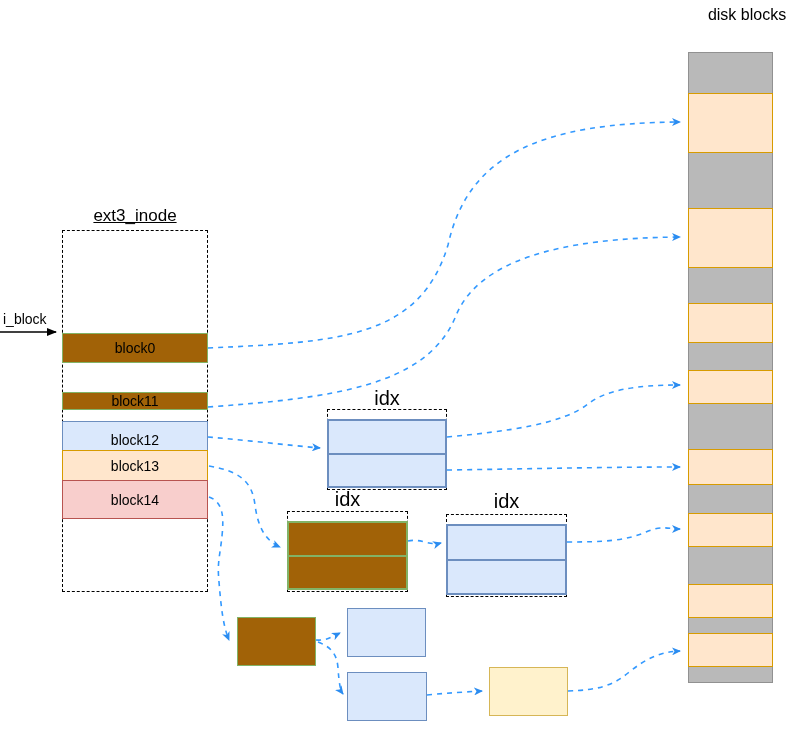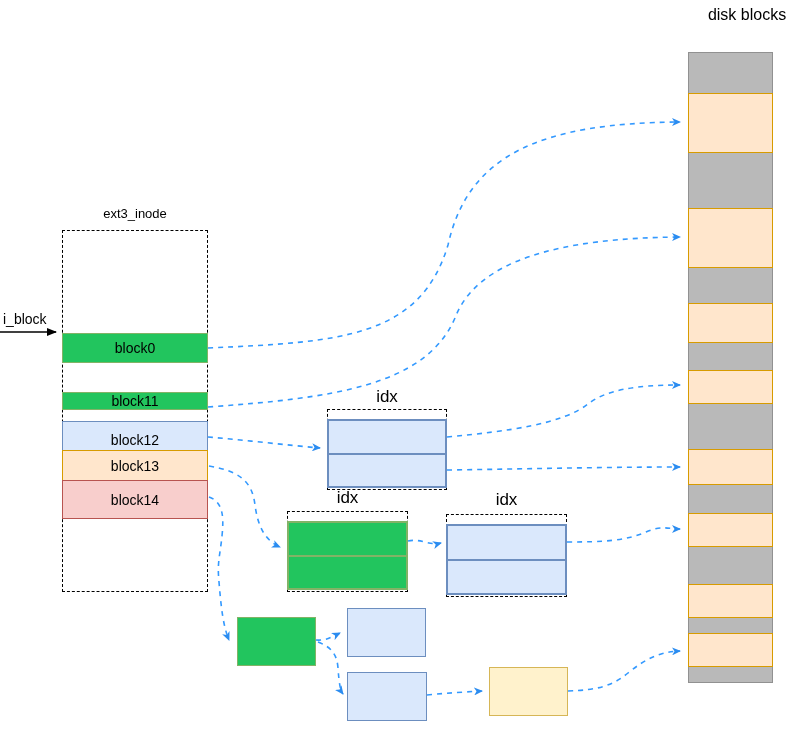--- a/index.html
+++ b/index.html
@@ -5,36 +5,36 @@
   html,body{margin:0;padding:0;background:#ffffff;}
   .canvas{
     position:relative;
     width:794px;height:734px;
     background:#ffffff;
     font-family:"Liberation Sans", sans-serif;
     color:#000;
     overflow:hidden;
   }
   .lbl{position:absolute;text-align:center;white-space:nowrap;}
-  .title-inode{left:62px;top:206px;width:146px;font-size:13px;}
+  .title-inode{left:62px;top:206px;width:146px;font-size:17px;text-decoration:underline;}
   .lbl-iblock{left:3px;top:311px;font-size:14px;text-align:right;}
   .lbl-disk{left:694px;top:4px;width:106px;font-size:16px;line-height:22px;white-space:normal;}
-  .idx-lbl{font-size:17px;}
+  .idx-lbl{font-size:20px;}
 
   
   .inode{
     position:absolute;left:62px;top:230px;width:146px;height:362px;
     border:1px dashed #000;box-sizing:border-box;
   }
   .irow{
     position:absolute;left:-1px;right:-1px;
     display:flex;align-items:center;justify-content:center;
     font-size:14px;box-sizing:border-box;
   }
-  .green {background:#22c55e;border:1px solid #82b366;}
+  .green {background:#a16207;border:1px solid #82b366;}
   .blue  {background:#dae8fc;border:1px solid #6c8ebf;}
   .orange{background:#ffe6cc;border:1px solid #d79b00;}
   .red   {background:#f8cecc;border:1px solid #b85450;}
   .yellow{background:#fff2cc;border:1px solid #d6b656;}
 
   
   .idxframe{
     position:absolute;border:1px dashed #000;box-sizing:border-box;
   }
   .idxinner{

